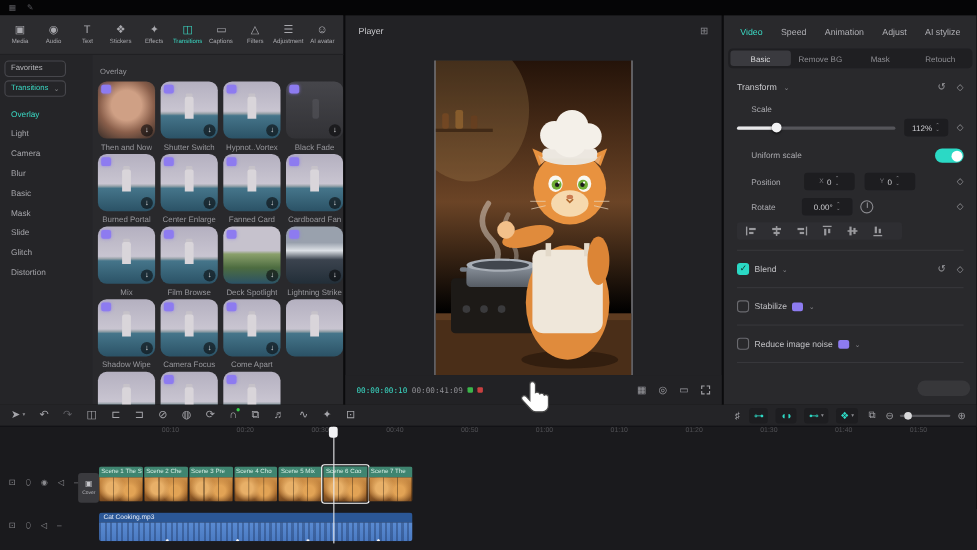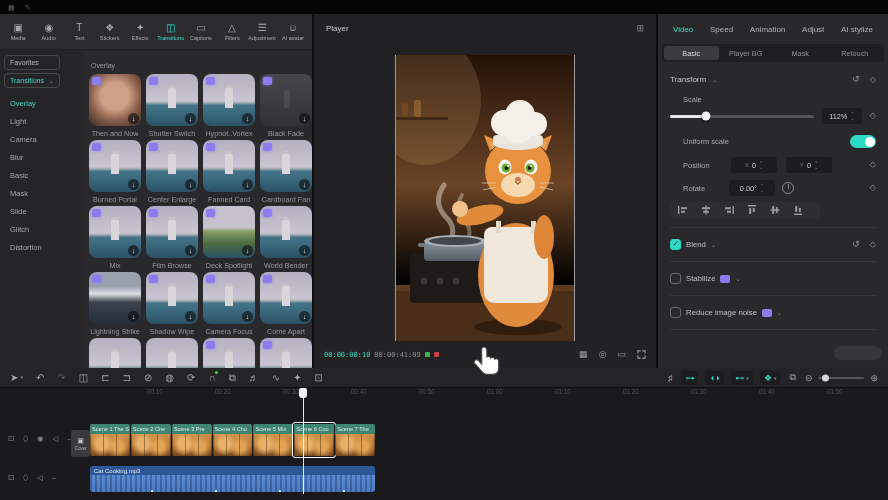--- a/index.html
+++ b/index.html
@@ -318,27 +318,20 @@
             <span class="dl">↓</span>
           </div>
           <div class="g-label">Film Browse</div>
         </div>
           <div class="g-cell">
           <div class="g-thumb" data-thumb="hills">
             <span class="vip"></span>
             <span class="dl">↓</span>
           </div>
           <div class="g-label">Deck Spotlight</div>
-        </div>
-          <div class="g-cell">
-          <div class="g-thumb" data-thumb="tower">
-            <span class="vip"></span>
-            <span class="dl">↓</span>
-          </div>
-          <div class="g-label">World Bender</div>
         </div>
           <div class="g-cell">
           <div class="g-thumb" data-thumb="mountain">
             <span class="vip"></span>
             <span class="dl">↓</span>
           </div>
           <div class="g-label">Lightning Strike</div>
         </div>
           <div class="g-cell">
           <div class="g-thumb" data-thumb="tower">
@@ -490,21 +483,21 @@
 
     <span class="rp-tab active">Video</span>
         <span class="rp-tab">Speed</span>
         <span class="rp-tab">Animation</span>
         <span class="rp-tab">Adjust</span>
         <span class="rp-tab">AI stylize</span>
       </div>
     <div class="rp-subtabs">
 
     <span class="rp-subtab active">Basic</span>
-        <span class="rp-subtab">Player BG</span>
+        <span class="rp-subtab">Remove BG</span>
         <span class="rp-subtab">Mask</span>
         <span class="rp-subtab">Retouch</span>
       </div>
 
     <div class="rp-content">
       <div class="row rp-head">
         <span class="t"><span>Transform</span> <span class="mini">⌄</span></span>
         <span class="sec-right">
           <span class="icon-btn">↺</span>
           <span class="kf">◇</span>

